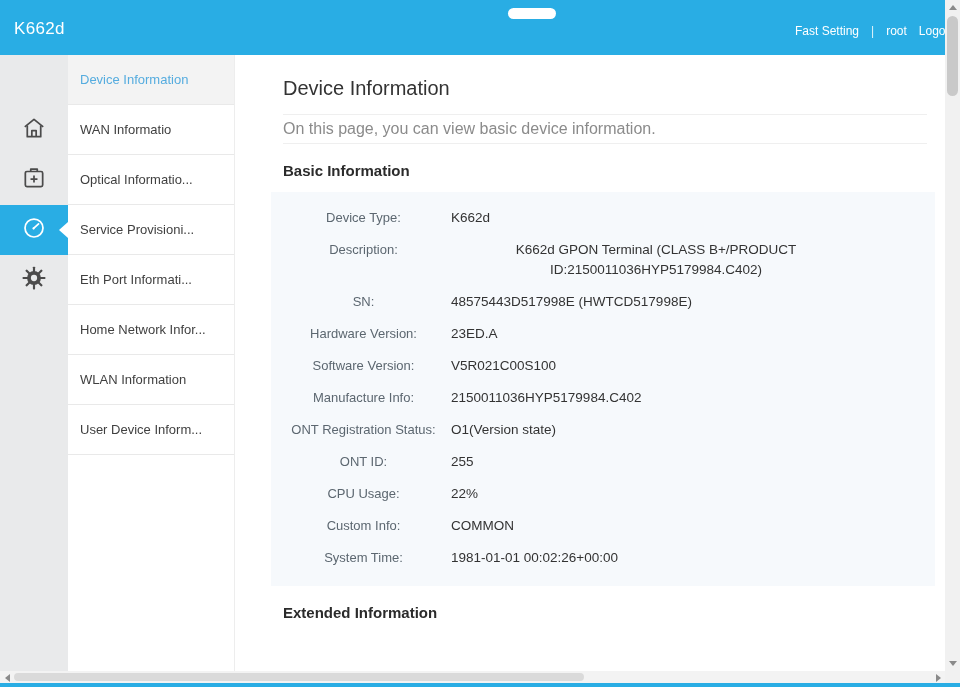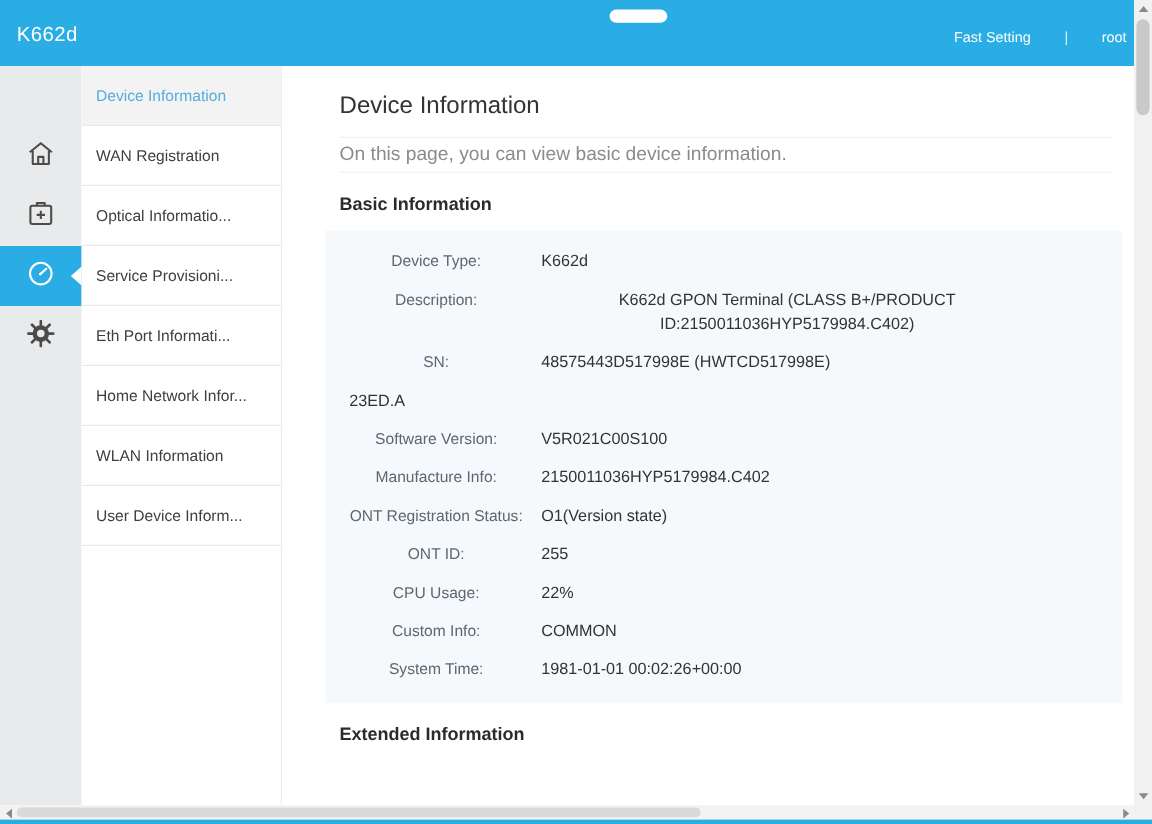--- a/index.html
+++ b/index.html
@@ -6,21 +6,21 @@
   html,body { width:960px; height:687px; overflow:hidden; background:#fff;
               font-family:"Liberation Sans", sans-serif; }
   .window { position:relative; width:960px; height:687px; background:#fff; overflow:hidden; }
 
   
   .header { position:absolute; left:0; top:0; width:960px; height:55px; background:#29ade4; }
   .header-title { position:absolute; left:14px; top:19px; font-size:17px; color:#fff; letter-spacing:.3px; }
   .header-pill { position:absolute; left:508px; top:8px; width:48px; height:11px;
                  background:#fff; border-radius:6px; }
   .header-right { position:absolute; left:795px; top:24px; width:151px; overflow:hidden;
-                  display:flex; gap:28px; align-items:center; white-space:nowrap;
+                  display:flex; gap:12px; align-items:center; white-space:nowrap;
                   font-size:12px; color:#fff; }
   .header-right span { flex:none; cursor:pointer; }
   .hdr-div { opacity:.85; cursor:default !important; }
 
   
   .rail { position:absolute; left:0; top:55px; width:68px; height:616px; background:#e9eaeb; }
   .rail-item { position:absolute; left:0; width:68px; height:50px;
                display:flex; align-items:center; justify-content:center; cursor:pointer; }
   .rail-item.r1 { top:50px; } .rail-item.r2 { top:100px; }
   .rail-item.r3 { top:150px; } .rail-item.r4 { top:200px; }
@@ -127,21 +127,21 @@
             <circle cx="12" cy="12" r="6.4"></circle>
           </g>
           <circle cx="12" cy="12" r="2.9" fill="#e9eaeb"></circle>
         </svg>
       </span>
     </div>
   </div>
 
   <div class="menu">
     <div class="menu-item active">Device Information</div>
-    <div class="menu-item">WAN Registration</div>
+    <div class="menu-item">WAN Informatio</div>
     <div class="menu-item">Optical Informatio...</div>
     <div class="menu-item">Service Provisioni...</div>
     <div class="menu-item">Eth Port Informati...</div>
     <div class="menu-item">Home Network Infor...</div>
     <div class="menu-item">WLAN Information</div>
     <div class="menu-item">User Device Inform...</div>
   </div>
 
   <div class="content">
     <div class="page-title">Device Information</div>
@@ -155,20 +155,21 @@
       </div>
       <div class="row">
         <span class="label">Description:</span>
         <span class="value">K662d GPON Terminal (CLASS B+/PRODUCT ID:2150011036HYP5179984.C402)</span>
       </div>
       <div class="row">
         <span class="label">SN:</span>
         <span class="value">48575443D517998E (HWTCD517998E)</span>
       </div>
       <div class="row">
+        <span class="label">Hardware Version:</span>
         <span class="value">23ED.A</span>
       </div>
       <div class="row">
         <span class="label">Software Version:</span>
         <span class="value">V5R021C00S100</span>
       </div>
       <div class="row">
         <span class="label">Manufacture Info:</span>
         <span class="value">2150011036HYP5179984.C402</span>
       </div>

